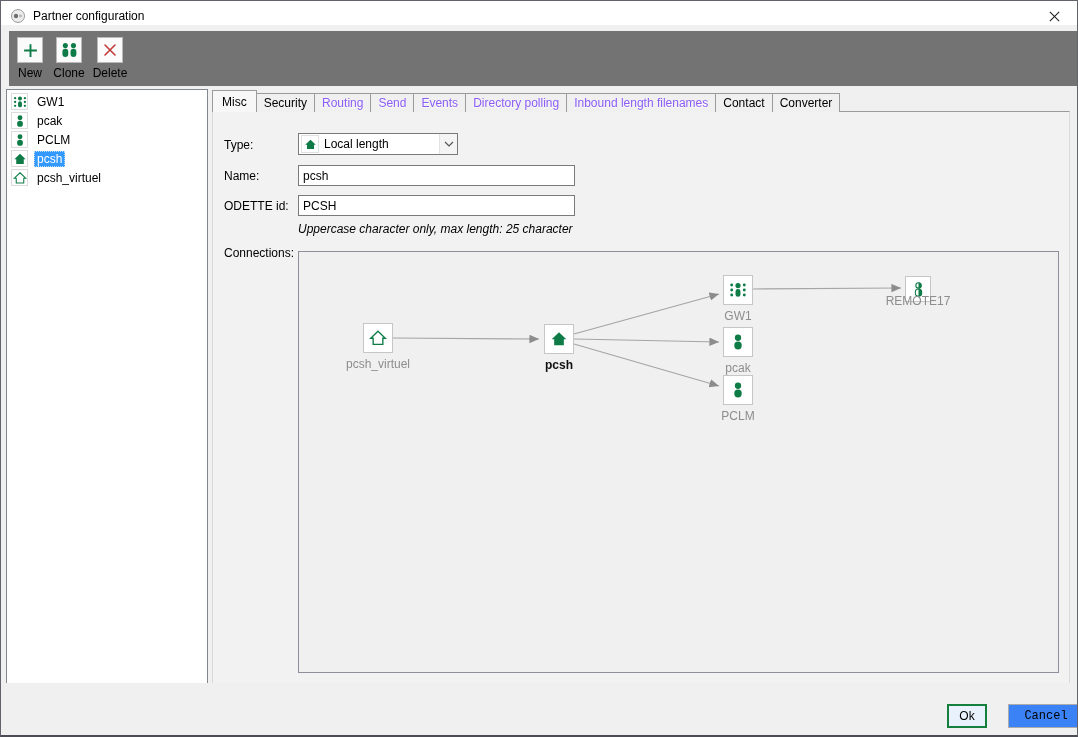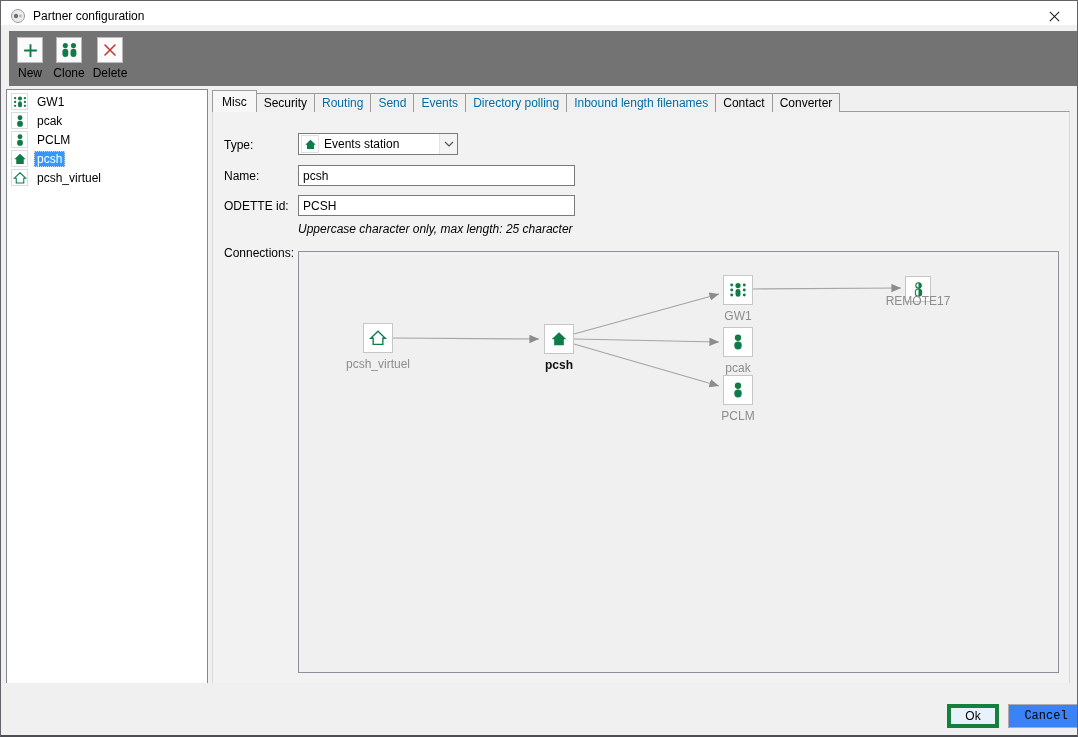--- a/index.html
+++ b/index.html
@@ -31,21 +31,21 @@
             display:flex; align-items:center; justify-content:center; flex:0 0 auto; }
   .llabel { margin-left:6px; padding:1px 3px; white-space:nowrap; }
   .llabel.sel { background:#3399ff; color:#fff; border:1px dotted #bcd9f5; padding:0 2px; }
 
   
   .tabpane { position:absolute; left:211px; top:89px; width:858px; height:595px;padding-left:44px; }
   .tabstrip { position:absolute; left:0; top:0; height:22px; display:flex; align-items:flex-end; z-index:3; }
   .tab { border:1px solid #9b9b9b; border-bottom:none; background:#f0f0f0; padding:2px 7px 3px;
          font-size:12px; margin-right:-1px; height:19px; white-space:nowrap; }
   .tab.active { background:#f7f7f7; height:22px; padding:4px 9px 4px; position:relative; z-index:4; }
-  .tab.disabled { color:#0369a1; text-shadow:0 1px 0 #fdfdfd; }
+  .tab.disabled { color:#8b5cf6; text-shadow:0 1px 0 #fdfdfd; }
   .tabcontent { position:absolute; left:0; top:21px; width:858px; height:574px;
                 background:#f2f2f2; border:1px solid #d9d9d9; border-top:1px solid #9b9b9b; }
 
   
   .flabel { position:absolute; font-size:12px; }
   .tinput { position:absolute; height:21px; border:1px solid #7a7a7a; background:#fff;
             font-family:"Liberation Sans","DejaVu Sans",sans-serif; font-size:12px; padding:0 4px; }
   .combo { position:absolute; left:85px; top:21px; width:160px; height:22px; background:#fff;
            border:1px solid #7a7a7a; display:flex; align-items:center; }
   .combo .cicon { width:18px; height:18px; margin-left:2px; border:1px solid #e0e0e0; background:#fff;
@@ -62,21 +62,21 @@
   .node { position:absolute; width:30px; height:30px; background:#fff; border:1px solid #c6c6c6;
           display:flex; align-items:center; justify-content:center; }
   .node.small { width:26px; height:26px; }
   .nlabel { position:absolute; width:120px; text-align:center; font-size:12px; color:#8d8d8d; }
   .nlabel.em { color:#111; font-weight:bold; }
 
   
   .footer { position:absolute; left:0; bottom:0; width:100%; height:52px; background:#f0f0f0; }
   .btn { position:absolute; top:703px; height:24px; font-size:12px; text-align:center;
          display:flex; align-items:center; justify-content:center; }
-  .btn-ok { left:946px; width:52px; background:#e9f2fc; border:4px solid #15803d; }
+  .btn-ok { left:946px; width:40px; background:#e9f2fc; border:2px solid #15803d; }
   .btn-cancel { left:1007px; width:76px; background:#3b82f6; border:1px solid #acacac;font-family:Liberation Mono, monospace; }
 
   svg { display:block; }
 </style>
 </head>
 <body>
 
 <div class="window">
 
   <div class="titlebar">
@@ -192,21 +192,21 @@
 
     <div class="tabcontent">
 
       <span class="flabel" style="left:11px; top:26px;text-align:center;">Type:</span>
       <div class="combo">
         <span class="cicon">
           <svg viewBox="0 0 16 16" width="13" height="13">
             <path d="M8 2 L14.5 8.2 H12.3 V13.6 H3.7 V8.2 H1.5 Z" fill="#0f7c48"></path>
           </svg>
         </span>
-        <span class="cval">Events station</span>
+        <span class="cval">Local length</span>
         <span class="cbtn">
           <svg viewBox="0 0 10 6" width="10" height="6">
             <path d="M1 1 L5 5 L9 1" fill="none" stroke="#555" stroke-width="1.2"></path>
           </svg>
         </span>
       </div>
 
       <span class="flabel" style="left:11px; top:57px;">Name:</span>
       <input class="tinput" style="left: 85px; top: 53px; width: 277px;" value="pcsh">
 

